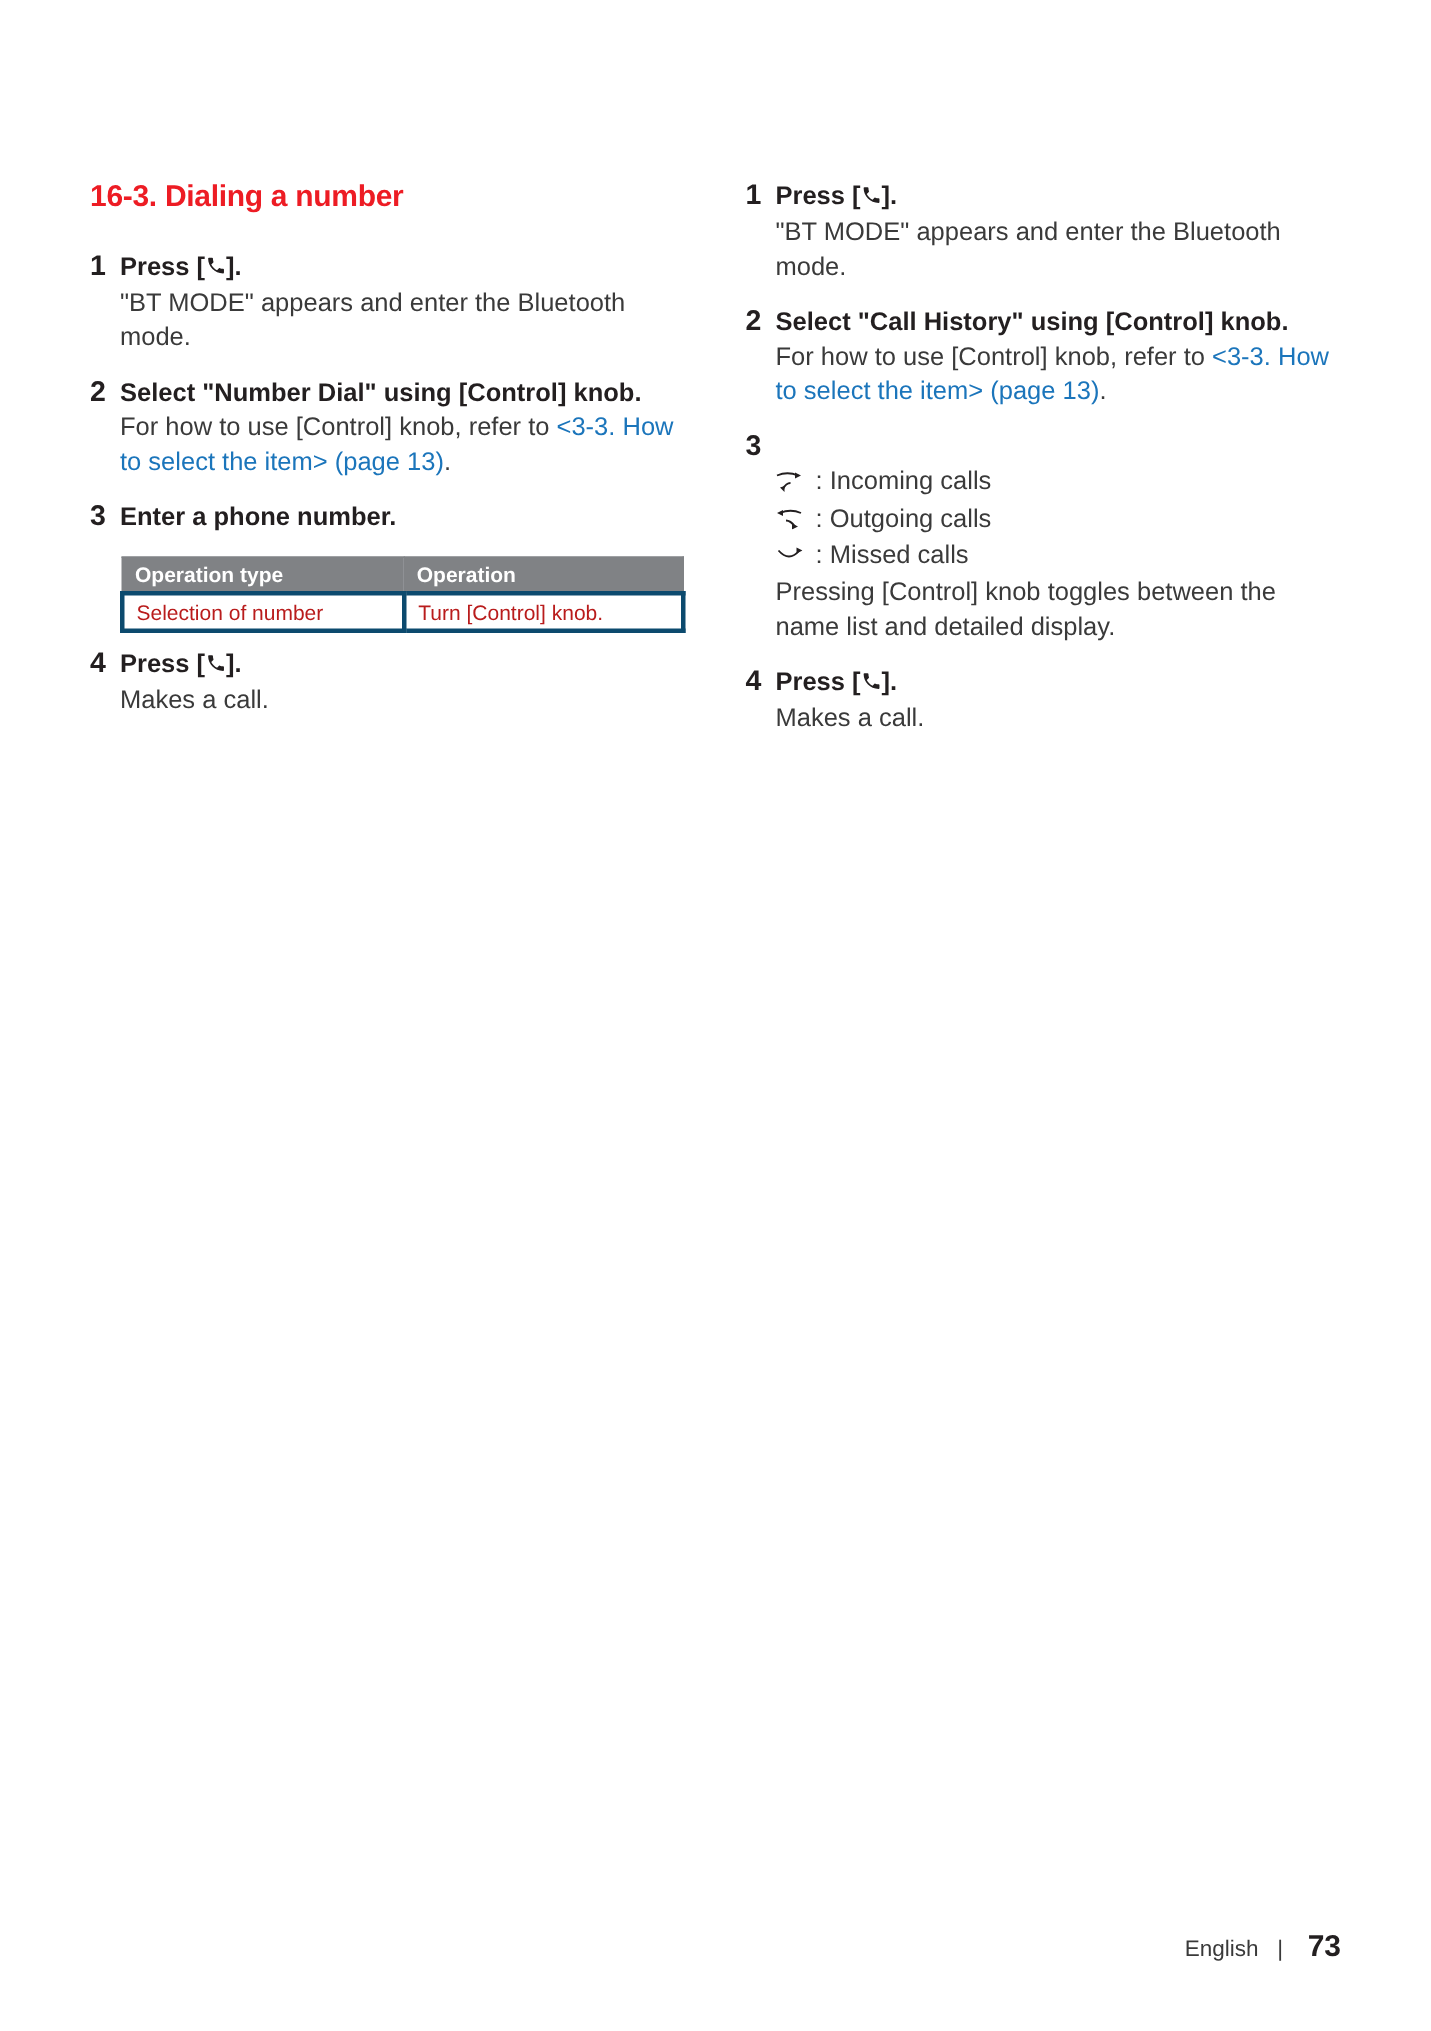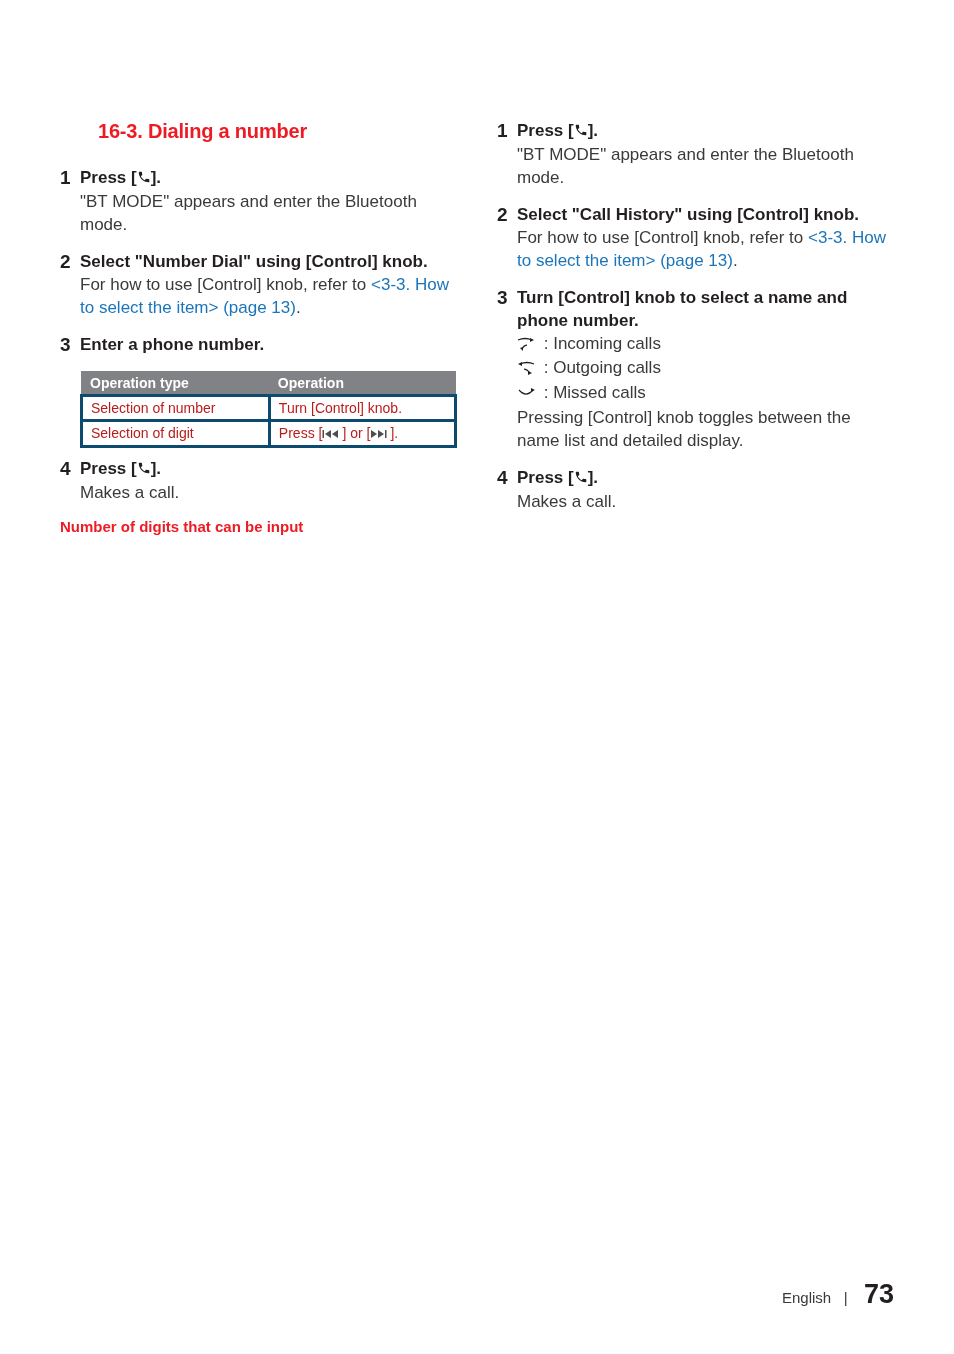--- a/index.html
+++ b/index.html
@@ -19,21 +19,20 @@
   .col {
     flex: 1;
     min-width: 0;
   }
   .section-title {
     color: #ed1c24;
     font-weight: 700;
     font-size: 20px;
     margin-bottom: 24px;
     letter-spacing: -0.2px;
-    margin-left: 38px;
   }
   .step {
     display: flex;
     align-items: flex-start;
     margin-bottom: 14px;
   }
   .step-num {
     font-weight: 700;
     font-size: 19px;
     width: 20px;
@@ -114,21 +113,21 @@
   }
   .ctrl-btn svg { width: 20px; height: 10px; }
   .footer {
     position: absolute;
     bottom: 44px;
     right: 60px;
     font-size: 15px;
     color: #3a3a3a;
   }
   .footer .pagenum {
-    font-size: 27px;
+    font-size: 20px;
     font-weight: 700;
     color: #231f20;
     margin-left: 8px;
   }
   .indent-block { margin-left: 20px; }
 </style>
 </head>
 <body>
 
 <div class="columns">
@@ -167,47 +166,34 @@
         <tr>
           <th>Operation type</th>
           <th>Operation</th>
         </tr>
       </thead>
       <tbody>
         <tr>
           <td>Selection of number</td>
           <td>Turn [Control] knob.</td>
         </tr>
-        <tr>
-          <td>Selection of digit</td>
-          <td>Press [<span class="ctrl-btn"><svg viewBox="0 0 40 20">
-                    <rect x="1" y="2" width="3" height="16" fill="#4d4d4d"></rect>
-                    <polygon points="18,2 6,10 18,18" fill="#4d4d4d"></polygon>
-                    <polygon points="32,2 20,10 32,18" fill="#4d4d4d"></polygon>
-                  </svg></span>] or [<span class="ctrl-btn"><svg viewBox="0 0 40 20">
-                    <polygon points="2,2 14,10 2,18" fill="#4d4d4d"></polygon>
-                    <polygon points="16,2 28,10 16,18" fill="#4d4d4d"></polygon>
-                    <rect x="30" y="2" width="3" height="16" fill="#4d4d4d"></rect>
-                  </svg></span>].</td>
-        </tr>
       </tbody>
     </table>
     </div>
 
     <div class="step">
       <div class="step-num">4</div>
       <div class="step-body">
         <span class="bold">Press [</span><span class="icon-phone"><svg viewBox="0 0 24 24">
               <path fill="#231f20" d="M6.6 10.8c1.4 2.8 3.8 5.2 6.6 6.6l2.2-2.2c.3-.3.7-.4 1-.2 1.2.4 2.4.6 3.7.6.6 0 1 .4 1 1V20c0 .6-.4 1-1 1C10.6 21 3 13.4 3 4c0-.6.4-1 1-1h3.5c.6 0 1 .4 1 1 0 1.3.2 2.5.6 3.7.1.4 0 .8-.2 1l-2.3 2.1z"></path>
             </svg></span><span class="bold">].</span><br>
         <span class="normal">Makes a call.</span>
       </div>
     </div>
 
-    <div class="subheading-red">Number of digits that can be input</div>
   </div>
 
   <div class="col">
 
     <div class="step">
       <div class="step-num">1</div>
       <div class="step-body">
         <span class="bold">Press [</span><span class="icon-phone"><svg viewBox="0 0 24 24">
               <path fill="#231f20" d="M6.6 10.8c1.4 2.8 3.8 5.2 6.6 6.6l2.2-2.2c.3-.3.7-.4 1-.2 1.2.4 2.4.6 3.7.6.6 0 1 .4 1 1V20c0 .6-.4 1-1 1C10.6 21 3 13.4 3 4c0-.6.4-1 1-1h3.5c.6 0 1 .4 1 1 0 1.3.2 2.5.6 3.7.1.4 0 .8-.2 1l-2.3 2.1z"></path>
             </svg></span><span class="bold">].</span><br>
@@ -219,21 +205,21 @@
       <div class="step-num">2</div>
       <div class="step-body">
         <span class="bold">Select "Call History" using [Control] knob.</span><br>
         <span class="normal">For how to use [Control] knob, refer to </span><span class="link">&lt;3-3. How to select the item&gt; (page 13)</span><span class="normal">.</span>
       </div>
     </div>
 
     <div class="step">
       <div class="step-num">3</div>
       <div class="step-body">
-        <span class="bold">Turn [Control] knob to select a name and phone number.</span><br>
+        <br>
         <span class="normal"><span class="icon-call-in"><svg viewBox="0 0 36 24">
                 <path d="M2 4 Q16 -2 30 4" stroke="#231f20" stroke-width="2.5" fill="none"></path>
                 <polygon points="26,0 34,4 26,8" fill="#231f20"></polygon>
                 <path d="M10 22 Q14 14 20 14" stroke="#231f20" stroke-width="2.5" fill="none"></path>
                 <polygon points="6,20 12,18 12,26" fill="#231f20"></polygon>
               </svg></span><span> : Incoming calls</span></span><br>
         <span class="normal"><span class="icon-call-out"><svg viewBox="0 0 36 24">
                 <path d="M6 4 Q20 -2 34 4" stroke="#231f20" stroke-width="2.5" fill="none"></path>
                 <polygon points="10,0 2,4 10,8" fill="#231f20"></polygon>
                 <path d="M14 14 Q20 14 26 22" stroke="#231f20" stroke-width="2.5" fill="none"></path>

